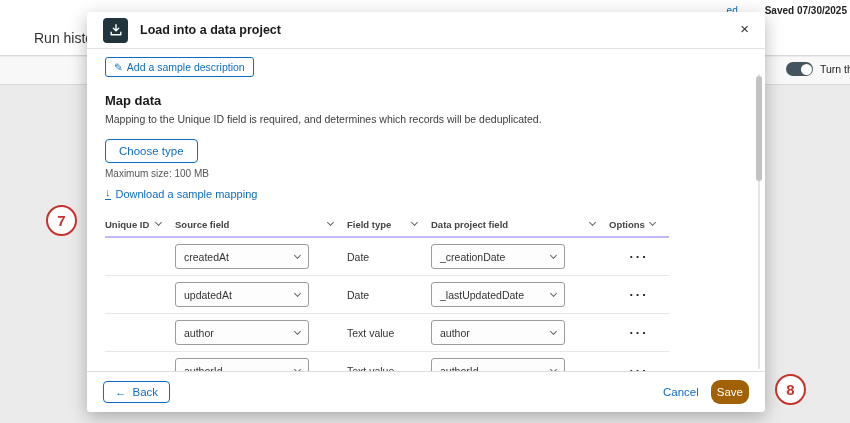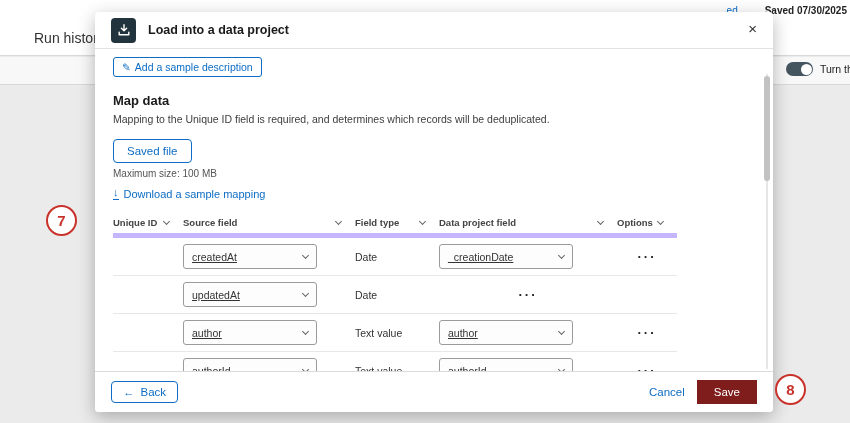--- a/index.html
+++ b/index.html
@@ -21,21 +21,21 @@
   .toggle-wrap { position:absolute; top:62px; left:786px; display:flex; gap:7px;
     align-items:center; font-size:10.5px; color:#222; white-space:nowrap; }
   .toggle { width:27px; height:14px; border-radius:8px; background:#45555f;
     position:relative; flex:0 0 auto; cursor:pointer; }
   .toggle .knob { position:absolute; right:1.5px; top:1.5px; width:11px; height:11px;
     border-radius:50%; background:#fff; }
 
   
   .modal { position:absolute; left:87px; top:12px; width:678px; height:400px;
     background:#ffffff; border-radius:4px; box-shadow:0 5px 18px rgba(0,0,0,.28);
-    overflow:hidden;margin-left:8px; }
+    overflow:hidden; }
   .m-header { height:37px; border-bottom:1px solid #e2e2e2; display:flex;
     align-items:center; gap:12px; padding:0 16px; position:relative; }
   .app-icon { width:25px; height:25px; border-radius:4px; background:#21333c;
     display:flex; align-items:center; justify-content:center; flex:0 0 auto; }
   .m-title { font-size:12.5px; font-weight:bold; color:#1a1a1a; }
   .close-btn { position:absolute; right:16px; top:9px; font-size:15px; color:#333;
     background:none; border:none; cursor:pointer; line-height:1; }
   .m-body { position:relative; height:322px; padding:8px 18px 0 18px; overflow:hidden; }
 
   .desc-btn { display:inline-flex; align-items:center; gap:4px; font-size:10.5px;
@@ -48,45 +48,45 @@
     cursor:pointer; }
   .maxsize { margin-top:5px; font-size:10px; color:#555; }
   .download { margin-top:8px; display:inline-flex; align-items:center; gap:5px;
     font-size:11px; color:#0d6cc4; cursor:pointer; text-decoration:none; }
   .dl-ic { font-size:11px; border-bottom:1.5px solid #0d6cc4; line-height:1; padding-bottom:1px; }
 
   
   .map-table { margin-top:12px; width:564px; }
   .t-head, .t-row { display:grid; grid-template-columns:70px 172px 84px 178px 60px;
     align-items:center; }
-  .t-head { height:26px; border-bottom:5px solid #c4b5fd;text-align:center; }
+  .t-head { height:26px; border-bottom:2px solid #c4b5fd;text-align:center; }
   .t-row { height:38px; border-bottom:1px solid #e7e7e7; }
   .th { display:flex; align-items:center; justify-content:space-between;
     padding-right:14px; font-size:9.5px; font-weight:bold; color:#444; }
   .chev { display:inline-block; width:5px; height:5px; border-right:1.4px solid #666;
     border-bottom:1.4px solid #666; transform:rotate(45deg); margin-top:-3px; cursor:pointer; }
   .select { width:134px; height:25px; border:1px solid #9b9b9b; border-radius:3px;
     background:#fdfdfd; display:flex; align-items:center; justify-content:space-between;
-    padding:0 8px; font-size:10.5px; color:#333; cursor:pointer;text-decoration:underline; }
+    padding:0 8px; font-size:10.5px; color:#333; cursor:pointer; }
   .select .chev { margin-top:-2px; }
   .ftype { font-size:10.5px; color:#333; }
   .opts { font-size:13px; font-weight:bold; color:#222; letter-spacing:2px;
     background:none; border:none; cursor:pointer; padding:2px 6px; }
 
   
   .m-footer { position:absolute; left:0; bottom:0; width:100%; height:41px;
     background:#fff; border-top:1px solid #dcdcdc; display:flex; align-items:center;
     justify-content:space-between; padding:0 16px; }
   .back-btn { display:inline-flex; align-items:center; gap:6px; font-size:11.5px;
     color:#0d6cc4; border:1px solid #0d6cc4; border-radius:4px; background:#fff;
     padding:4px 11px; cursor:pointer; }
   .footer-right { display:flex; align-items:center; gap:12px; }
   .cancel-link { font-size:11.5px; color:#0d6cc4; background:none; border:none; cursor:pointer; }
-  .save-btn { font-size:11.5px; color:#fff; background:#7f1d1d; border:none;
-    border-radius:0; padding:6px 17px; cursor:pointer; }
+  .save-btn { font-size:11.5px; color:#fff; background:#a16207; border:none;
+    border-radius:9px; padding:6px 6px; cursor:pointer; }
 
   
   .sb-track { position:absolute; right:5px; top:62px; width:2px; height:295px; background:#e6e6e6; }
   .sb-thumb { position:absolute; right:3px; top:64px; width:6px; height:105px;
     background:#c2c2c2; border-radius:3px; cursor:grab; }
 
   
   .anno { position:absolute; width:31px; height:31px; border-radius:50%;
     border:2.5px solid #c9312b; background:#fff; color:#c9312b; font-size:15px;
     font-weight:bold; display:flex; align-items:center; justify-content:center; z-index:20; }
@@ -128,21 +128,21 @@
   <div class="m-body">
 
     <button class="desc-btn">
       <span>✎</span>
         <span>Add a sample description</span>
     </button>
 
     <div class="section-title">Map data</div>
     <div class="section-desc">Mapping to the Unique ID field is required, and determines which records will be deduplicated.</div>
 
-    <button class="choose-btn">Saved file</button>
+    <button class="choose-btn">Choose type</button>
     <div class="maxsize">Maximum size: 100 MB</div>
 
     <a class="download">
       <span class="dl-ic">↓</span>
       <span>Download a sample mapping</span>
     </a>
 
     
     <div class="map-table">
       <div class="t-head">
@@ -182,20 +182,24 @@
         <button class="opts">···</button>
       </div>
 
       <div class="t-row">
         <span></span>
         <span class="select">
             <span>updatedAt</span>
             <span class="chev"></span>
           </span>
         <span class="ftype">Date</span>
+        <span class="select">
+            <span>_lastUpdatedDate</span>
+            <span class="chev"></span>
+          </span>
         <button class="opts">···</button>
       </div>
 
       <div class="t-row">
         <span></span>
         <span class="select">
             <span>author</span>
             <span class="chev"></span>
           </span>
         <span class="ftype">Text value</span>

